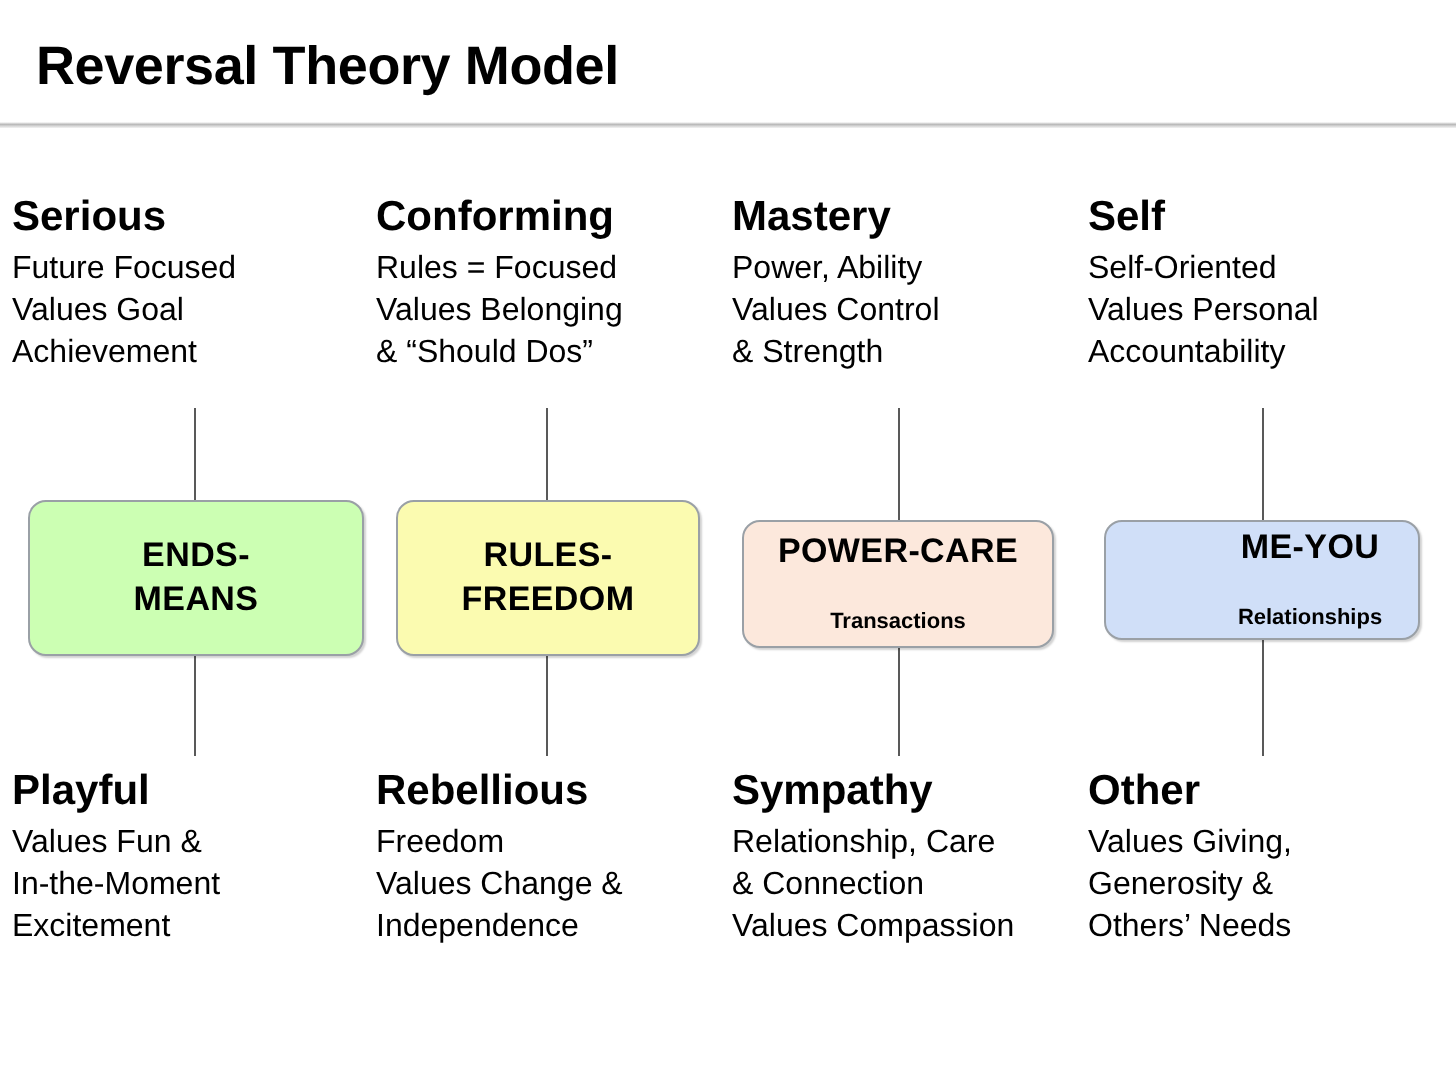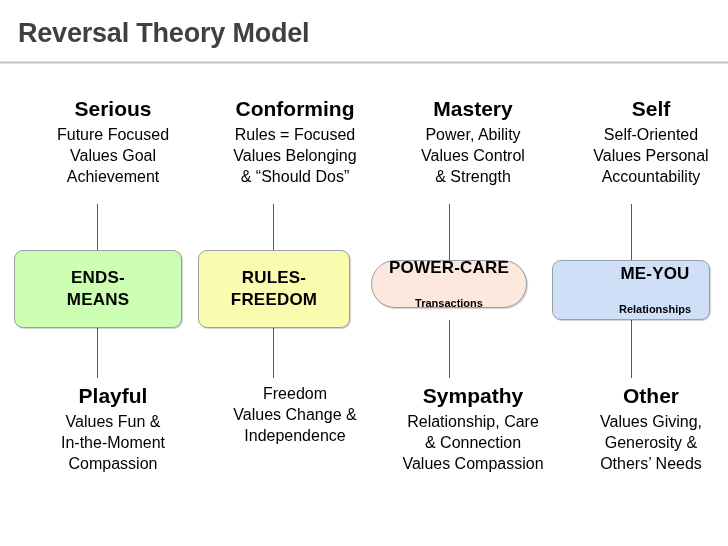--- a/index.html
+++ b/index.html
@@ -29,21 +29,21 @@
     width: 728px;
     height: 62px;
   }
   #slide-title {
     position: absolute;
     left: 18px;
     top: 18px;
     font-size: 27px;
     font-weight: bold;
     letter-spacing: -0.2px;
-    color: #404040;
+    color: #000000;
     white-space: nowrap;
   }
   #header-rule {
     position: absolute;
     left: 0;
     top: 61px;
     width: 728px;
     height: 3px;
     background: linear-gradient(to bottom, #ffffff 0%, #b9b9b9 40%, #d8d8d8 70%, #f3f3f3 100%);
   }
@@ -56,23 +56,23 @@
     height: 400px;
   }
   #col-0 { left: 6px; }
   #col-1 { left: 188px; }
   #col-2 { left: 366px; }
   #col-3 { left: 544px; }
 
   .pole-top,
   .pole-bottom {
     position: absolute;
-    left: 16px;
+    left: 0;
     width: 182px;
-    text-align: center;
+    text-align: left;
   }
   .pole-top { top: 0; }
   .pole-bottom { top: 287px; }
 
   .pole-name {
     font-size: 21px;
     font-weight: bold;
     line-height: 26px;
     margin: 0 0 2px 0;
     white-space: nowrap;
@@ -136,23 +136,22 @@
 
   #box-0 {
     left: 14px; top: 250px; width: 168px; height: 78px;
     background: #CCFFB3;
   }
   #box-1 {
     left: 198px; top: 250px; width: 152px; height: 78px;
     background: #FBFBB0;
   }
   #box-2 {
-    left: 371px; top: 260px; width: 156px; height: 48px;
+    left: 371px; top: 260px; width: 156px; height: 64px;
     background: #FCE8DC;
-    border-radius: 24px;
   }
   #box-3 {
     left: 552px; top: 260px; width: 158px; height: 60px;
     background: #D0DFF8;
   }
 </style>
 </head>
 <body>
 
 <div id="slide">
@@ -169,35 +168,36 @@
         <div>Future Focused</div>
         <div>Values Goal</div>
         <div>Achievement</div>
       </div>
     </div>
     <div class="pole-bottom">
       <div class="pole-name">Playful</div>
       <div class="pole-desc">
         <div>Values Fun &amp;</div>
         <div>In-the-Moment</div>
-        <div>Compassion</div>
+        <div>Excitement</div>
       </div>
     </div>
   </div>
 
   <div class="column" id="col-1">
     <div class="pole-top">
       <div class="pole-name">Conforming</div>
       <div class="pole-desc">
         <div>Rules = Focused</div>
         <div>Values Belonging</div>
         <div>&amp; “Should Dos”</div>
       </div>
     </div>
     <div class="pole-bottom">
+      <div class="pole-name">Rebellious</div>
       <div class="pole-desc">
         <div>Freedom</div>
         <div>Values Change &amp;</div>
         <div>Independence</div>
       </div>
     </div>
   </div>
 
   <div class="column" id="col-2">
     <div class="pole-top">

